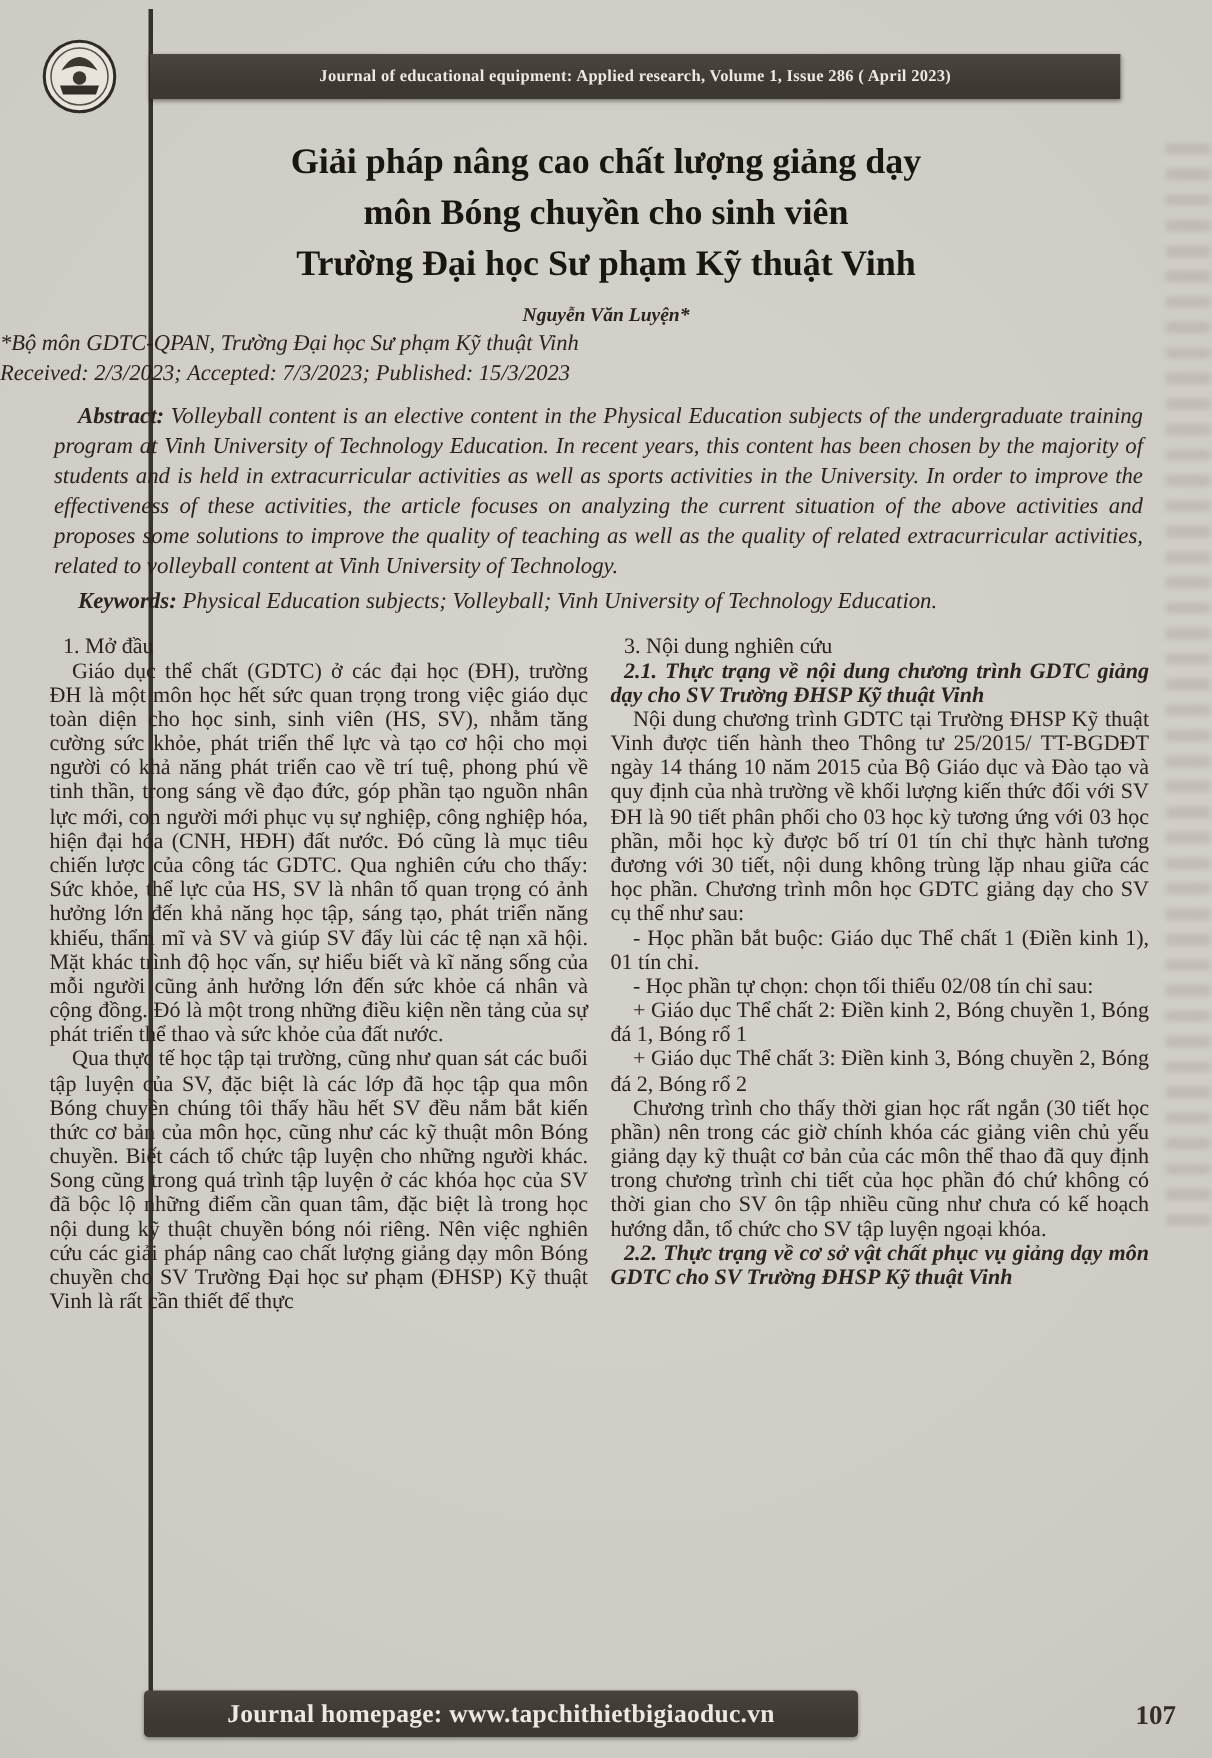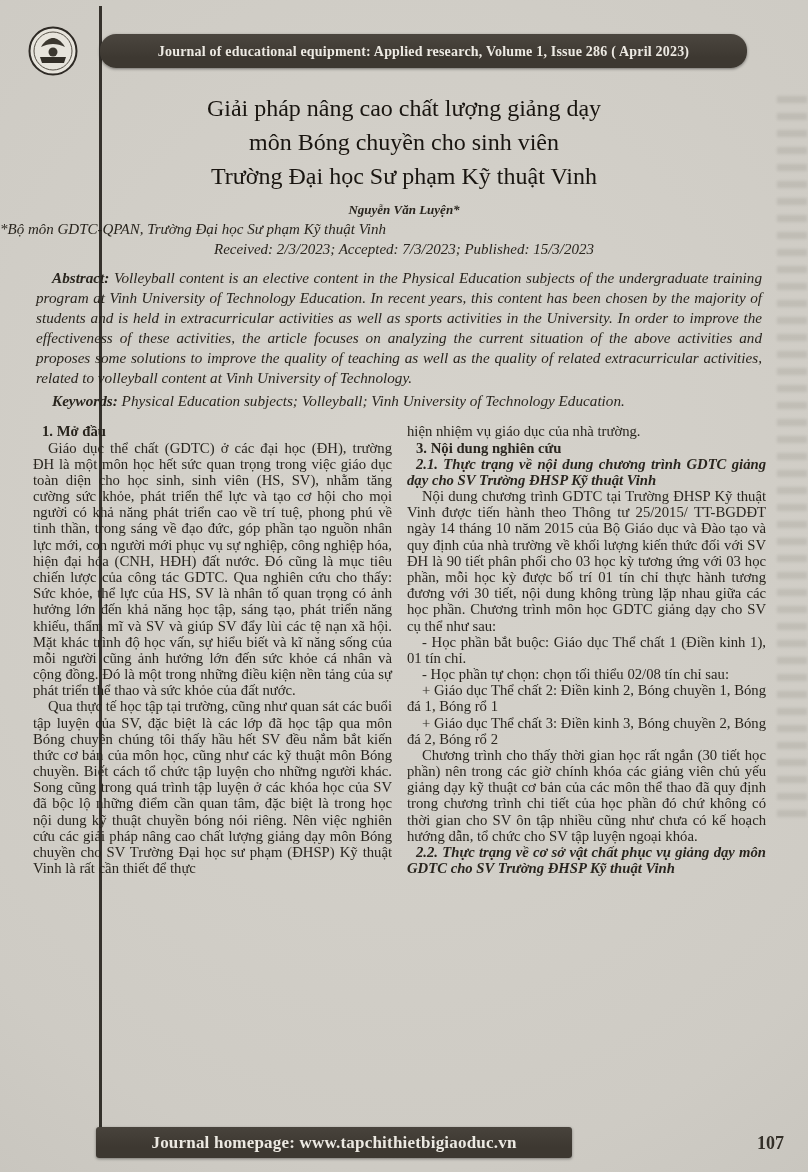--- a/index.html
+++ b/index.html
@@ -19,45 +19,45 @@
     background: repeating-linear-gradient(to bottom, rgba(92,87,78,.30) 0 7px, rgba(92,87,78,0) 7px 17px);
     filter: blur(1.6px); opacity:.45;
   }
 
   
   .masthead { display:flex; align-items:center; padding:26px 61px 0 28px; position:relative; z-index:1; }
   .logo { width:50px; height:50px; flex:0 0 auto; }
   .band {
     flex:1; margin-left:22px; padding:8px 10px 7px; text-align:center;
     background: linear-gradient(#4b463f, var(--band-bg,#3d3831) 70%);
-    color: var(--band-text,#ece9e2); font-weight:bold; font-size:14px; line-height:1.4;
-    border-radius:16px; box-shadow:0 1px 3px rgba(0,0,0,.45); letter-spacing:.2px;
+    color: var(--band-text,#ece9e2); font-weight:bold; font-size:11px; line-height:1.4;
+    border-radius:0; box-shadow:0 1px 3px rgba(0,0,0,.45); letter-spacing:.2px;
   }
 
   
-  .title { text-align:center; margin-top:15px; font-size:24px; line-height:34px; font-weight:normal; color:#191510; }
+  .title { text-align:center; margin-top:15px; font-size:24px; line-height:34px; font-weight:bold; color:#191510; }
   .title span { display:block; }
   .author { text-align:center; margin-top:9px; font-size:13px; font-weight:bold; font-style:italic; }
   .affiliation { text-align:left; margin-top:3px; font-size:15px; font-style:italic; }
-  .dates { text-align:center; margin-top:3px; font-size:15px; font-style:italic; }
+  .dates { text-align:left; margin-top:3px; font-size:15px; font-style:italic; }
 
   
   .abstract, .keywords {
     margin:10px 46px 0 36px; font-size:15.2px; line-height:1.32;
     font-style:italic; text-align:justify; text-indent:16px;
   }
   .keywords { margin-top:3px; }
   .lbl { font-weight:bold; }
 
   
   .columns { display:flex; gap:15px; margin:12px 42px 0 33px; position:relative; z-index:1; }
   .col { width:50%; font-size:14.7px; line-height:1.1; text-align:justify; }
   .col p { text-indent:15px; }
   .col p.para-noindent { text-indent:0; }
-  .col p.heading { font-weight:bold; text-indent:9px; }
+  .col p.heading { font-weight:normal; text-indent:9px; }
   .col p.heading-italic { font-weight:bold; font-style:italic; text-indent:9px; }
 
   
   .footer-band {
     position:absolute; left:96px; bottom:14px; width:476px; height:31px;
     background: linear-gradient(#48433c, var(--band-bg,#3d3831) 65%);
     color: var(--band-text,#ece9e2); font-weight:bold; font-size:17px;
     display:flex; align-items:center; justify-content:center;
     border-radius:3px; box-shadow:0 1px 3px rgba(0,0,0,.4); letter-spacing:.2px;
   }
@@ -99,21 +99,20 @@
 
   <p class="keywords"><span class="lbl">Keywords:</span><span> Physical Education subjects; Volleyball; Vinh University of Technology Education.</span></p>
 
   <div class="columns">
     <div class="col" id="col-left">
         <p class="heading">1. Mở đầu</p>
         <p class="para">Giáo dục thể chất (GDTC) ở các đại học (ĐH), trường ĐH là một môn học hết sức quan trọng trong việc giáo dục toàn diện cho học sinh, sinh viên (HS, SV), nhằm tăng cường sức khỏe, phát triển thể lực và tạo cơ hội cho mọi người có khả năng phát triển cao về trí tuệ, phong phú về tinh thần, trong sáng về đạo đức, góp phần tạo nguồn nhân lực mới, con người mới phục vụ sự nghiệp, công nghiệp hóa, hiện đại hóa (CNH, HĐH) đất nước. Đó cũng là mục tiêu chiến lược của công tác GDTC. Qua nghiên cứu cho thấy: Sức khỏe, thể lực của HS, SV là nhân tố quan trọng có ảnh hưởng lớn đến khả năng học tập, sáng tạo, phát triển năng khiếu, thẩm mĩ và SV và giúp SV đẩy lùi các tệ nạn xã hội. Mặt khác trình độ học vấn, sự hiểu biết và kĩ năng sống của mỗi người cũng ảnh hưởng lớn đến sức khỏe cá nhân và cộng đồng. Đó là một trong những điều kiện nền tảng của sự phát triển thể thao và sức khỏe của đất nước.</p>
         <p class="para">Qua thực tế học tập tại trường, cũng như quan sát các buổi tập luyện của SV, đặc biệt là các lớp đã học tập qua môn Bóng chuyền chúng tôi thấy hầu hết SV đều nắm bắt kiến thức cơ bản của môn học, cũng như các kỹ thuật môn Bóng chuyền. Biết cách tổ chức tập luyện cho những người khác. Song cũng trong quá trình tập luyện ở các khóa học của SV đã bộc lộ những điểm cần quan tâm, đặc biệt là trong học nội dung kỹ thuật chuyền bóng nói riêng. Nên việc nghiên cứu các giải pháp nâng cao chất lượng giảng dạy môn Bóng chuyền cho SV Trường Đại học sư phạm (ĐHSP) Kỹ thuật Vinh là rất cần thiết để thực</p>
       </div>
     <div class="col" id="col-right">
-        <p class="para-noindent">hiện nhiệm vụ giáo dục của nhà trường.</p>
         <p class="heading">3. Nội dung nghiên cứu</p>
         <p class="heading-italic">2.1. Thực trạng về nội dung chương trình GDTC giảng dạy cho SV Trường ĐHSP Kỹ thuật Vinh</p>
         <p class="para">Nội dung chương trình GDTC tại Trường ĐHSP Kỹ thuật Vinh được tiến hành theo Thông tư 25/2015/ TT-BGDĐT ngày 14 tháng 10 năm 2015 của Bộ Giáo dục và Đào tạo và quy định của nhà trường về khối lượng kiến thức đối với SV ĐH là 90 tiết phân phối cho 03 học kỳ tương ứng với 03 học phần, mỗi học kỳ được bố trí 01 tín chỉ thực hành tương đương với 30 tiết, nội dung không trùng lặp nhau giữa các học phần. Chương trình môn học GDTC giảng dạy cho SV cụ thể như sau:</p>
         <p class="para">- Học phần bắt buộc: Giáo dục Thể chất 1 (Điền kinh 1), 01 tín chỉ.</p>
         <p class="para">- Học phần tự chọn: chọn tối thiểu 02/08 tín chỉ sau:</p>
         <p class="para">+ Giáo dục Thể chất 2: Điền kinh 2, Bóng chuyền 1, Bóng đá 1, Bóng rổ 1</p>
         <p class="para">+ Giáo dục Thể chất 3: Điền kinh 3, Bóng chuyền 2, Bóng đá 2, Bóng rổ 2</p>
         <p class="para">Chương trình cho thấy thời gian học rất ngắn (30 tiết học phần) nên trong các giờ chính khóa các giảng viên chủ yếu giảng dạy kỹ thuật cơ bản của các môn thể thao đã quy định trong chương trình chi tiết của học phần đó chứ không có thời gian cho SV ôn tập nhiều cũng như chưa có kế hoạch hướng dẫn, tổ chức cho SV tập luyện ngoại khóa.</p>
         <p class="heading-italic">2.2. Thực trạng về cơ sở vật chất phục vụ giảng dạy môn GDTC cho SV Trường ĐHSP Kỹ thuật Vinh</p>
       </div>

